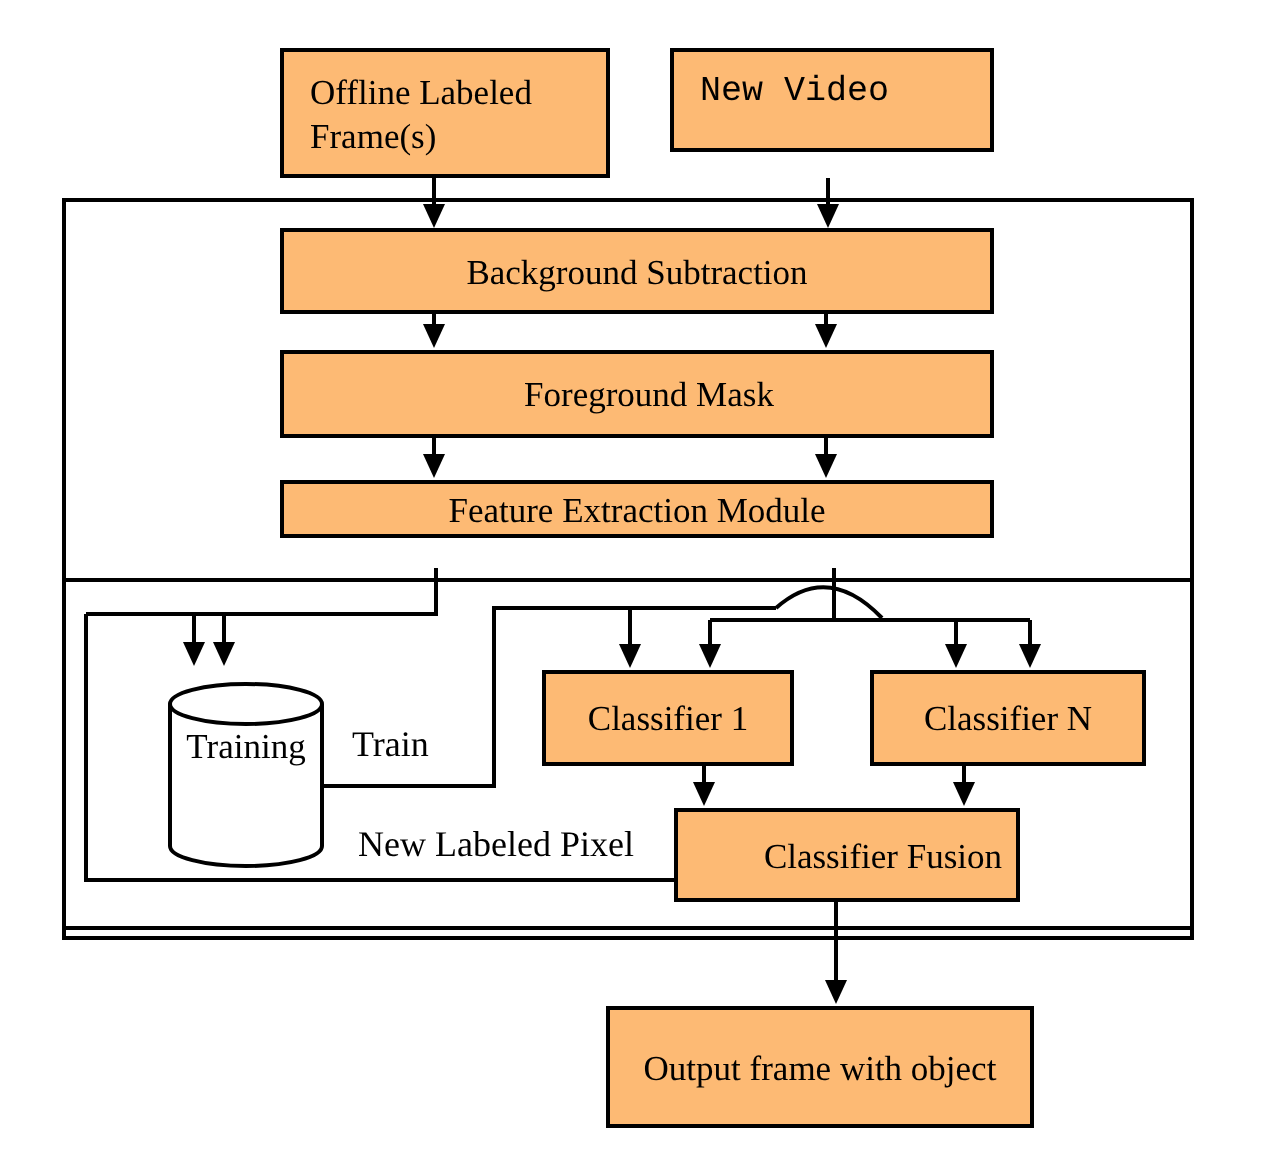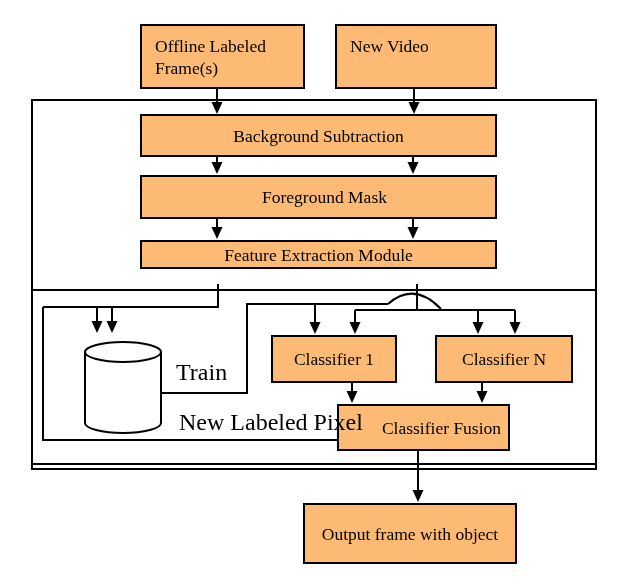--- a/index.html
+++ b/index.html
@@ -17,21 +17,21 @@
     box-sizing:border-box;
     font-size:17.5px;
     line-height:22px;
   }
   .node.centered{
     display:flex;align-items:center;justify-content:center;
     text-align:center;
   }
   .node.topbox{padding:9px 6px 0 13px;}
   .free-label{
-    position:absolute;font-size:24px;line-height:20px;white-space:nowrap;
+    position:absolute;font-size:18px;line-height:20px;white-space:nowrap;
   }
   .cyl-label{
     position:absolute;text-align:center;font-size:17.5px;line-height:21px;
   }
   .two-line span{display:block;}
 </style>
 </head>
 <body>
 
 <svg class="wires" width="642" height="582" viewBox="0 0 642 582">
@@ -97,21 +97,21 @@
     <polygon points="476.5,391 487.5,391 482,403"></polygon>
     <polygon points="412.5,490 423.5,490 418,502"></polygon>
   </g>
 </svg>
 
 <div class="node topbox two-line" style="left:140px;top:24px;width:165px;height:65px;">
   <span>Offline Labeled</span>
   <span>Frame(s)</span>
 </div>
 
-<div class="node topbox two-line" style="left:335px;top:24px;width:162px;height:65px;">
+<div class="node topbox two-line" style="left:335px;top:24px;width:162px;height:52px;font-family:Liberation Mono, monospace;">
   <span>New Video</span>
 </div>
 
 <div class="node centered" style="left:140px;top:114px;width:357px;height:43px;">
   <span>Background Subtraction</span>
 </div>
 
 <div class="node centered" style="left:140px;top:175px;width:357px;height:44px;padding-left:12px;">
   <span>Foreground Mask</span>
 </div>
@@ -132,17 +132,18 @@
   <span>Classifier Fusion</span>
 </div>
 
 <div class="node centered two-line" style="left:303px;top:503px;width:214px;height:61px;">
   <div>
     <span>Output frame with object</span>
   </div>
 </div>
 
 <div class="cyl-label two-line" style="left:85px;top:363px;width:76px;">
+  <span>Training</span>
 </div>
 
 <div class="free-label" style="left:176px;top:362px;">Train</div>
 
 <div class="free-label" style="left:179px;top:412px;">New Labeled Pixel</div>
 
 </body></html>

